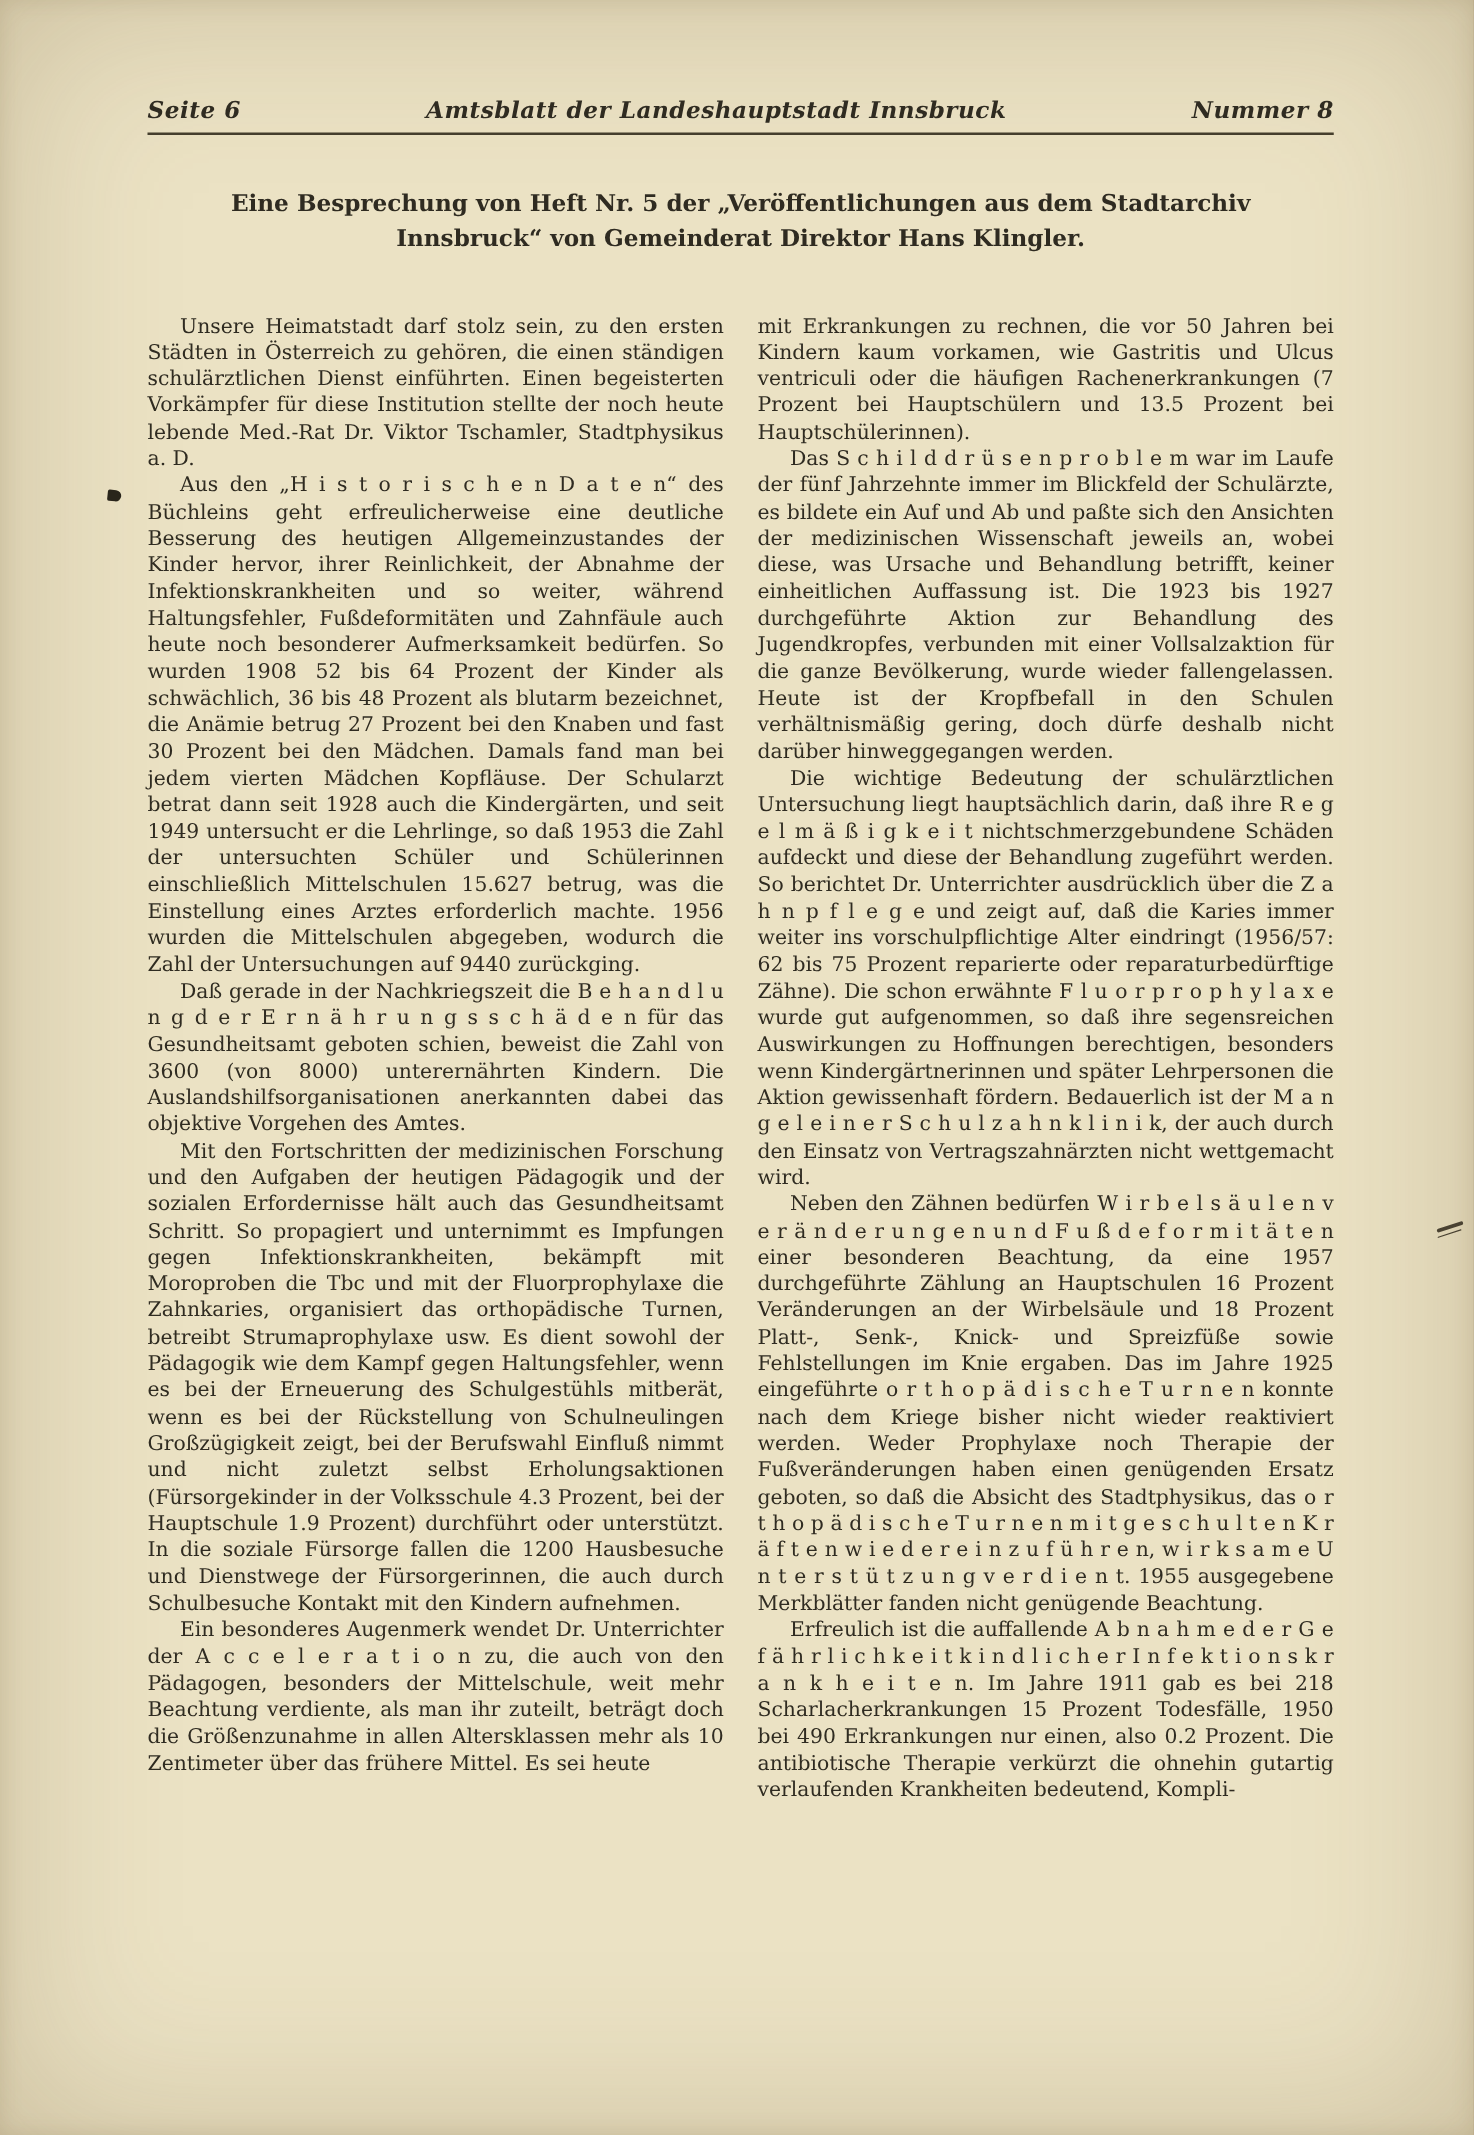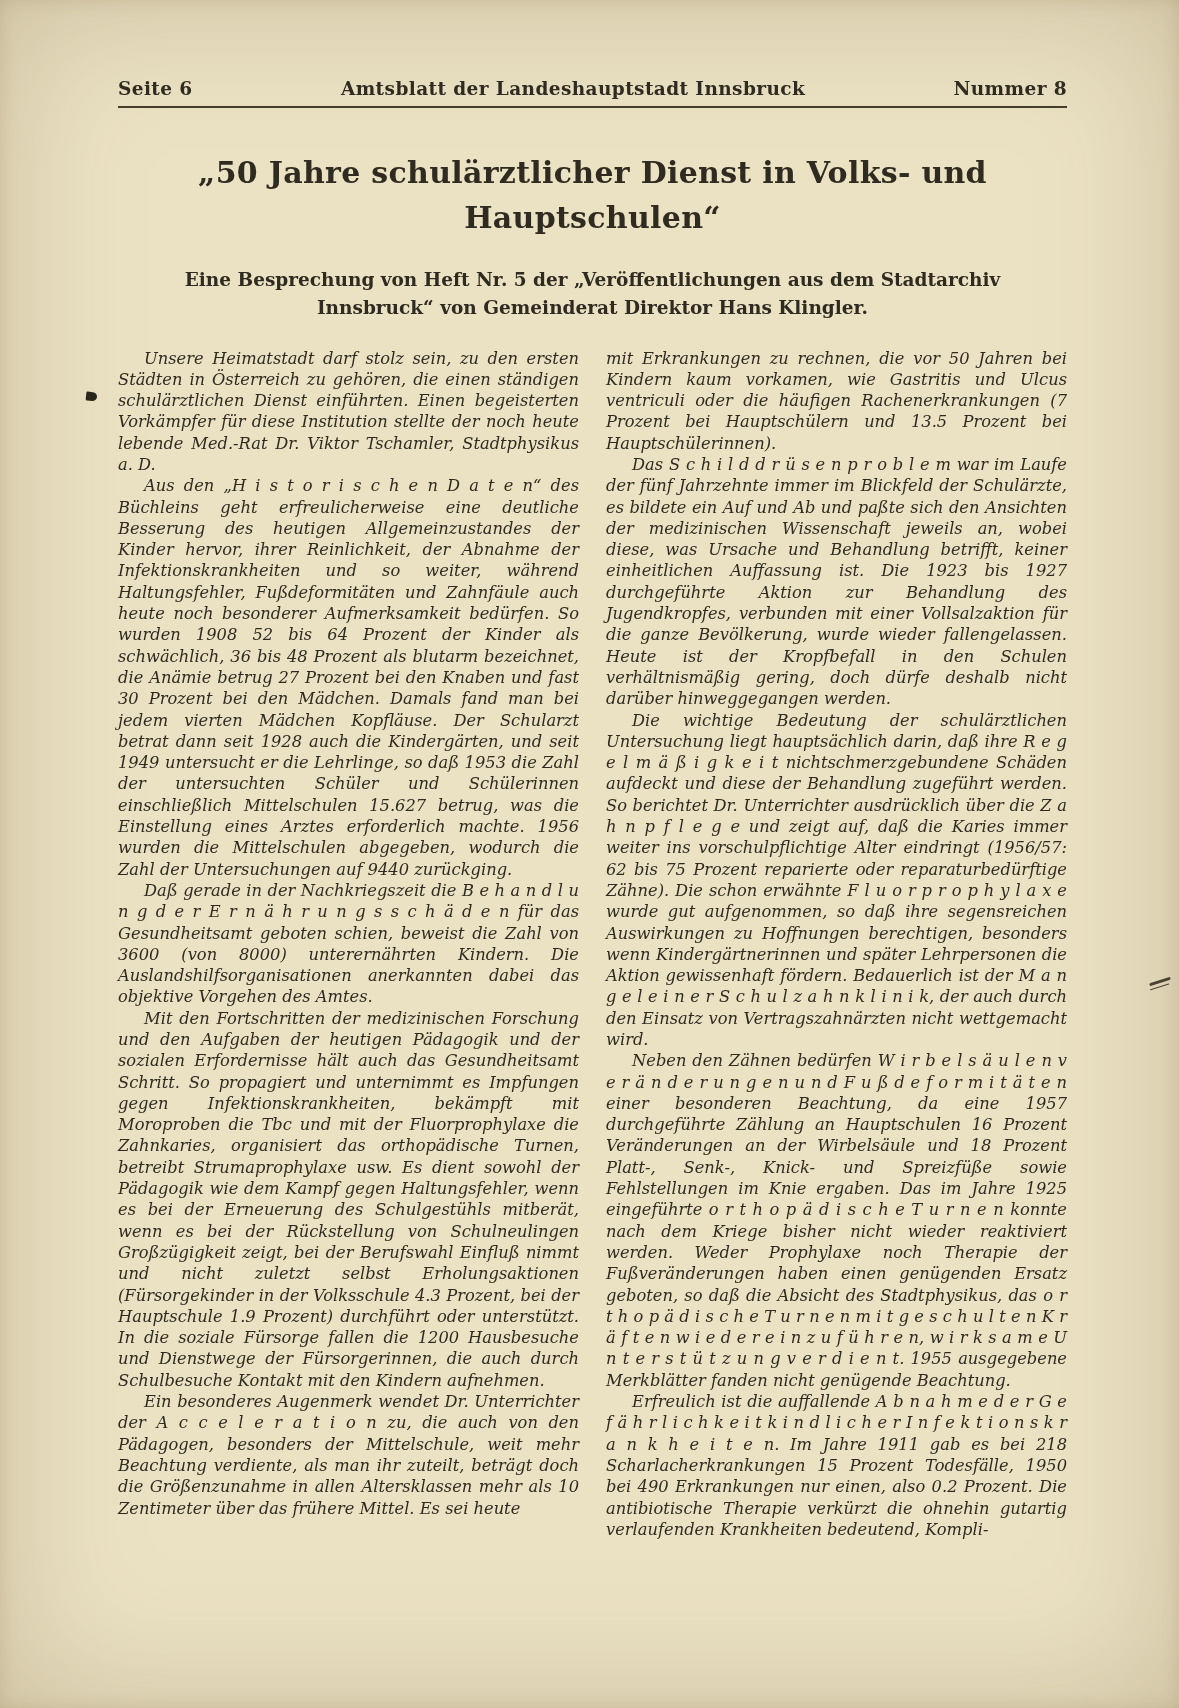--- a/index.html
+++ b/index.html
@@ -10,36 +10,36 @@
     box-sizing:border-box;
     padding:78px 112px 36px 118px;
     background:var(--paper,#ebe2c4);
     color:var(--ink,#2f2b21);
     font-family:"DejaVu Serif","Liberation Serif",serif;
     overflow:hidden;
     box-shadow:inset 0 0 140px rgba(115,95,55,.28), inset 0 0 18px rgba(115,95,55,.18);
   }
   .masthead{
     display:flex;justify-content:space-between;align-items:baseline;
-    font-weight:bold;font-size:18.5px;letter-spacing:.4px;
+    font-weight:bold;font-size:18.5px;letter-spacing:.4px;font-style:italic;
   }
   .masthead .m-center{flex:1;text-align:center;}
   .rule{border:none;border-top:2px solid #453e2d;margin:7px 0 0 0;}
   .title{
     text-align:center;font-weight:bold;
     font-size:30px;line-height:1.5;letter-spacing:.3px;
     margin:42px 0 0 0;
   }
   .title span{display:block;}
   .subtitle{
     text-align:center;font-weight:bold;
     font-size:18.5px;line-height:1.5;
     margin:26px auto 0 auto;max-width:880px;
   }
-  .columns{display:flex;gap:27px;margin-top:26px;font-style:italic;}
+  .columns{display:flex;gap:27px;margin-top:44px;}
   .col{flex:1;font-size:16.3px;line-height:21.3px;text-align:justify;hyphens:none;}
   .col p{margin:0;text-indent:26px;}
   .col p.cont{text-indent:0;}
   .mark-left{
     position:absolute;left:86px;top:392px;width:11px;height:9px;
     background:#29251b;border-radius:2px 6px 6px 2px;transform:rotate(6deg);
   }
   .mark-right{
     position:absolute;right:8px;top:980px;width:22px;height:3px;
     background:#4a4232;transform:rotate(-18deg);border-radius:2px;
@@ -52,21 +52,20 @@
 <div class="page">
 
   <header class="masthead">
     <span class="m-left">Seite 6</span>
     <span class="m-center">Amtsblatt der Landeshauptstadt Innsbruck</span>
     <span class="m-right">Nummer 8</span>
   </header>
   <hr class="rule">
 
   <h1 class="title">
-    <span>„50 Jahre schulärztlicher Dienst in Volks- und Hauptschulen“</span>
   </h1>
 
   <p class="subtitle">Eine Besprechung von Heft Nr. 5 der „Veröffentlichungen aus dem Stadtarchiv Innsbruck“ von Gemeinderat Direktor Hans Klingler.</p>
 
   <main class="columns">
     <section class="col">
       <p>Unsere Heimatstadt darf stolz sein, zu den ersten Städten in Österreich zu gehören, die einen ständigen schulärztlichen Dienst einführten. Einen begeisterten Vorkämpfer für diese Institution stellte der noch heute lebende Med.-Rat Dr. Viktor Tschamler, Stadtphysikus a. D.</p>
       <p>Aus den „H i s t o r i s c h e n  D a t e n“ des Büchleins geht erfreulicherweise eine deutliche Besserung des heutigen Allgemeinzustandes der Kinder hervor, ihrer Reinlichkeit, der Abnahme der Infektionskrankheiten und so weiter, während Haltungsfehler, Fußdeformitäten und Zahnfäule auch heute noch besonderer Aufmerksamkeit bedürfen. So wurden 1908 52 bis 64 Prozent der Kinder als schwächlich, 36 bis 48 Prozent als blutarm bezeichnet, die Anämie betrug 27 Prozent bei den Knaben und fast 30 Prozent bei den Mädchen. Damals fand man bei jedem vierten Mädchen Kopfläuse. Der Schularzt betrat dann seit 1928 auch die Kindergärten, und seit 1949 untersucht er die Lehrlinge, so daß 1953 die Zahl der untersuchten Schüler und Schülerinnen einschließlich Mittelschulen 15.627 betrug, was die Einstellung eines Arztes erforderlich machte. 1956 wurden die Mittelschulen abgegeben, wodurch die Zahl der Untersuchungen auf 9440 zurückging.</p>
       <p>Daß gerade in der Nachkriegszeit die B e h a n d l u n g  d e r  E r n ä h r u n g s s c h ä d e n für das Gesundheitsamt geboten schien, beweist die Zahl von 3600 (von 8000) unterernährten Kindern. Die Auslandshilfsorganisationen anerkannten dabei das objektive Vorgehen des Amtes.</p>
       <p>Mit den Fortschritten der medizinischen Forschung und den Aufgaben der heutigen Pädagogik und der sozialen Erfordernisse hält auch das Gesundheitsamt Schritt. So propagiert und unternimmt es Impfungen gegen Infektionskrankheiten, bekämpft mit Moroproben die Tbc und mit der Fluorprophylaxe die Zahnkaries, organisiert das orthopädische Turnen, betreibt Strumaprophylaxe usw. Es dient sowohl der Pädagogik wie dem Kampf gegen Haltungsfehler, wenn es bei der Erneuerung des Schulgestühls mitberät, wenn es bei der Rückstellung von Schulneulingen Großzügigkeit zeigt, bei der Berufswahl Einfluß nimmt und nicht zuletzt selbst Erholungsaktionen (Fürsorgekinder in der Volksschule 4.3 Prozent, bei der Hauptschule 1.9 Prozent) durchführt oder unterstützt. In die soziale Fürsorge fallen die 1200 Hausbesuche und Dienstwege der Fürsorgerinnen, die auch durch Schulbesuche Kontakt mit den Kindern aufnehmen.</p>

